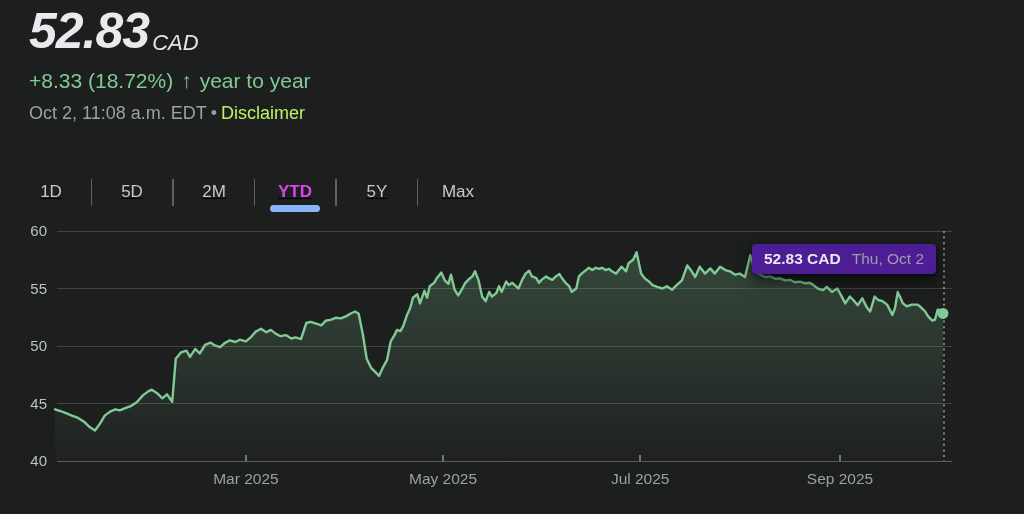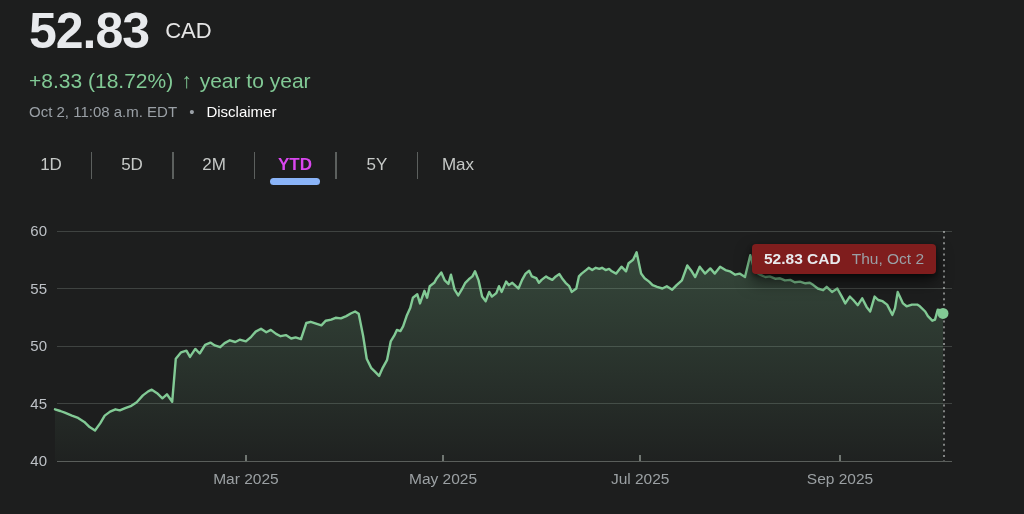--- a/index.html
+++ b/index.html
@@ -2,50 +2,50 @@
 <html><head>
 <meta charset="utf-8">
 <style>
   * { margin:0; padding:0; box-sizing:border-box; }
   html,body { background:#1d1e1e; }
   body { font-family:"Liberation Sans", sans-serif; }
   #stage { position:relative; width:1024px; height:514px; background:#1d1e1e; overflow:hidden; }
 
   
   .header { position:absolute; left:29px; top:6px; }
-  .price-row { display:flex; align-items:center; gap:16px; }
+  .price-row { display:flex; align-items:flex-end; gap:3px;font-style:italic; }
   .price { font-size:50px; font-weight:600; color:#e8eaed; letter-spacing:-1px; line-height:1.0; }
   .currency { font-size:22px; color:#e5e5e5; font-weight:400; }
   .change-row { margin-top:13px; display:flex; align-items:flex-start; gap:8px;
                 font-size:21px; color:#81c995; font-weight:500; }
   .change-arrow { font-weight:700; font-size:21px; }
-  .meta-row { margin-top:10px; display:flex; align-items:center; gap:12px;
-              font-size:15px; color:#9aa0a6; }
-  .disclaimer-link { color:#ffffff; text-decoration:none; cursor:pointer; }
+  .meta-row { margin-top:10px; display:flex; align-items:center; gap:4px;
+              font-size:18px; color:#9aa0a6; }
+  .disclaimer-link { color:#bef264; text-decoration:none; cursor:pointer; }
 
   
-  .tabs { position:absolute; left:11px; top:142px; height:46px; display:flex; align-items:center; }
+  .tabs { position:absolute; left:11px; top:169px; height:46px; display:flex; align-items:center;text-decoration:underline; }
   .tab { position:relative; width:80px; height:46px; background:none; border:none;
          display:flex; align-items:center; justify-content:center;
          font-family:"Liberation Sans", sans-serif; font-size:17px; font-weight:500;
          color:#c6c9c7; cursor:pointer; }
   .tab.active { color:#d946ef; font-weight:600; }
   .tab .pill { display:none; position:absolute; bottom:3px; left:50%; transform:translateX(-50%);
                width:50px; height:7px; border-radius:4px; background:#8ab4f8; }
   .tab.active .pill { display:block; }
   .tab-divider { width:1px; height:27px; background:#5c605e; flex:none; }
 
   
   #chart-wrap { position:absolute; left:0; top:221px; width:1024px; height:289px; }
   #chart-svg { position:absolute; left:0; top:0; }
 
   
   .tooltip { position:absolute; left:752px; top:248px; height:30px;
              display:flex; align-items:center; gap:11px; padding:0 12px;
-             background:#7f1d1d; border-radius:4px;
+             background:#4c1d95; border-radius:4px;
              box-shadow:0 8px 16px rgba(0,0,0,0.55), 0 2px 5px rgba(0,0,0,0.45);
              white-space:nowrap; }
   .tooltip .tt-price { font-size:15.5px; font-weight:700; color:#e8eaed; }
   .tooltip .tt-date  { font-size:15.5px; font-weight:400; color:#9aa0a6; }
 </style>
 </head>
 <body>
 
 <div id="stage">
 

